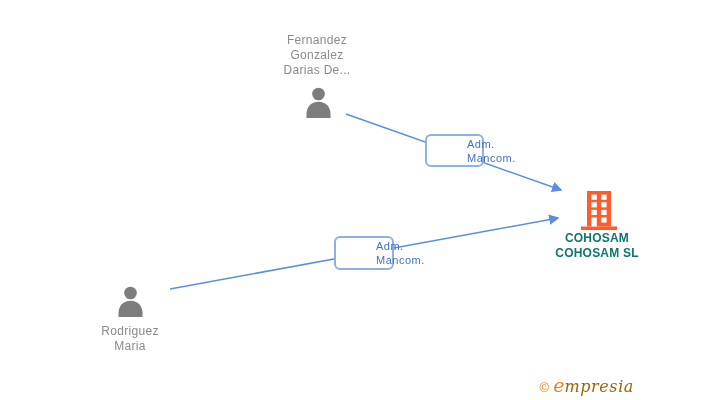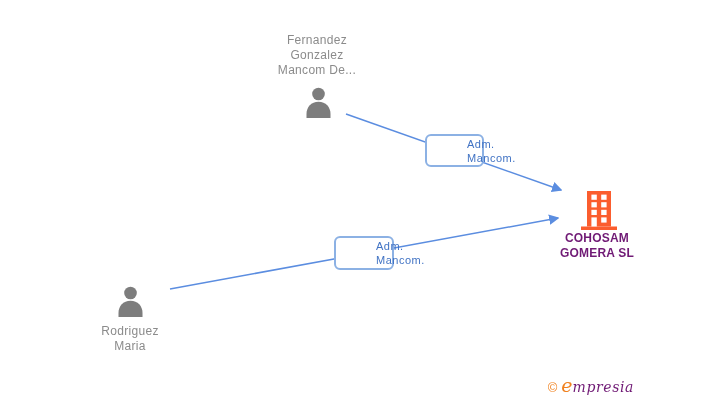--- a/index.html
+++ b/index.html
@@ -17,21 +17,21 @@
     position: absolute;
     text-align: center;
     font-size: 12px;
     line-height: 15px;
     color: #8b8b8b;
     letter-spacing: 0.3px;
   }
   .node-label span { display: block; }
   .company-label {
     font-weight: bold;
-    color: #701a75;
+    color: #0f766e;
     letter-spacing: 0.2px;
   }
 
   .node-icon { position: absolute; }
 
   .edge-label {
     position: absolute;
     box-sizing: border-box;
     background: #ffffff;
     border: 2px solid #8cb1e4;
@@ -62,41 +62,41 @@
     color: #f0811f;
     font-size: 13px;
     margin-right: 4px;
     font-family: "Liberation Sans", sans-serif;
   }
   .logo .brand {
     font-family: "DejaVu Serif", serif;
     font-style: italic;
   }
   .logo .brand-e { color: #f0811f; font-size: 19px; }
-  .logo .brand-rest { color: #701a75; font-size: 14px; letter-spacing: 0.6px; }
+  .logo .brand-rest { color: #a16207; font-size: 16px; letter-spacing: 0.6px; }
 </style>
 </head>
 <body>
 
 <div class="canvas">
 
   <svg class="edges-svg" width="728" height="400" viewBox="0 0 728 400">
     <defs>
       <marker id="arrowhead" viewBox="0 0 10 10" refX="8.5" refY="5" markerWidth="7" markerHeight="7" orient="auto">
         <path d="M0,0 L10,5 L0,10 Z" fill="#5b8de0"></path>
       </marker>
     </defs>
     <line x1="346" y1="114" x2="561" y2="190" stroke-width="1.5" marker-end="url(#arrowhead)" stroke="#5b8de0"></line>
     <line x1="170" y1="289" x2="558" y2="218" stroke-width="1.5" marker-end="url(#arrowhead)" stroke="#5b8de0"></line>
   </svg>
 
   <div class="node-label" style="left:237px; top:33px; width:160px;">
     <span>Fernandez</span>
     <span>Gonzalez</span>
-    <span>Mancom De...</span>
+    <span>Darias De...</span>
   </div>
   <svg class="node-icon" style="left:304px; top:87px;" width="29" height="31" viewBox="0 0 29 31">
     <g fill="#7d7d7d">
       <circle cx="14.5" cy="7" r="6.3"></circle>
       <path d="M14.5 14.8 C 7.2 14.8 2.5 20.3 2.5 26.8 L2.5 31 L26.5 31 L26.5 26.8 C26.5 20.3 21.8 14.8 14.5 14.8 Z"></path>
     </g>
   </svg>
 
   <svg class="node-icon" style="left:116px; top:286px;" width="29" height="31" viewBox="0 0 29 31">
     <g fill="#7d7d7d">
@@ -120,21 +120,21 @@
       <rect x="10.4" y="11.2" width="5.4" height="5.2"></rect>
       <rect x="20.2" y="11.2" width="5.4" height="5.2"></rect>
       <rect x="10.4" y="18.8" width="5.4" height="5.2"></rect>
       <rect x="20.2" y="18.8" width="5.4" height="5.2"></rect>
       <rect x="10.4" y="26.4" width="5.4" height="9.1"></rect>
       <rect x="20.2" y="26.4" width="5.4" height="5.2"></rect>
     </g>
   </svg>
   <div class="node-label company-label" style="left:517px; top:231px; width:160px;">
     <span>COHOSAM</span>
-    <span>GOMERA SL</span>
+    <span>COHOSAM SL</span>
   </div>
 
   <div class="edge-label edge-label-1">
     <span>Adm.</span>
     <span>Mancom.</span>
   </div>
   <div class="edge-label edge-label-2">
     <span>Adm.</span>
     <span>Mancom.</span>
   </div>

